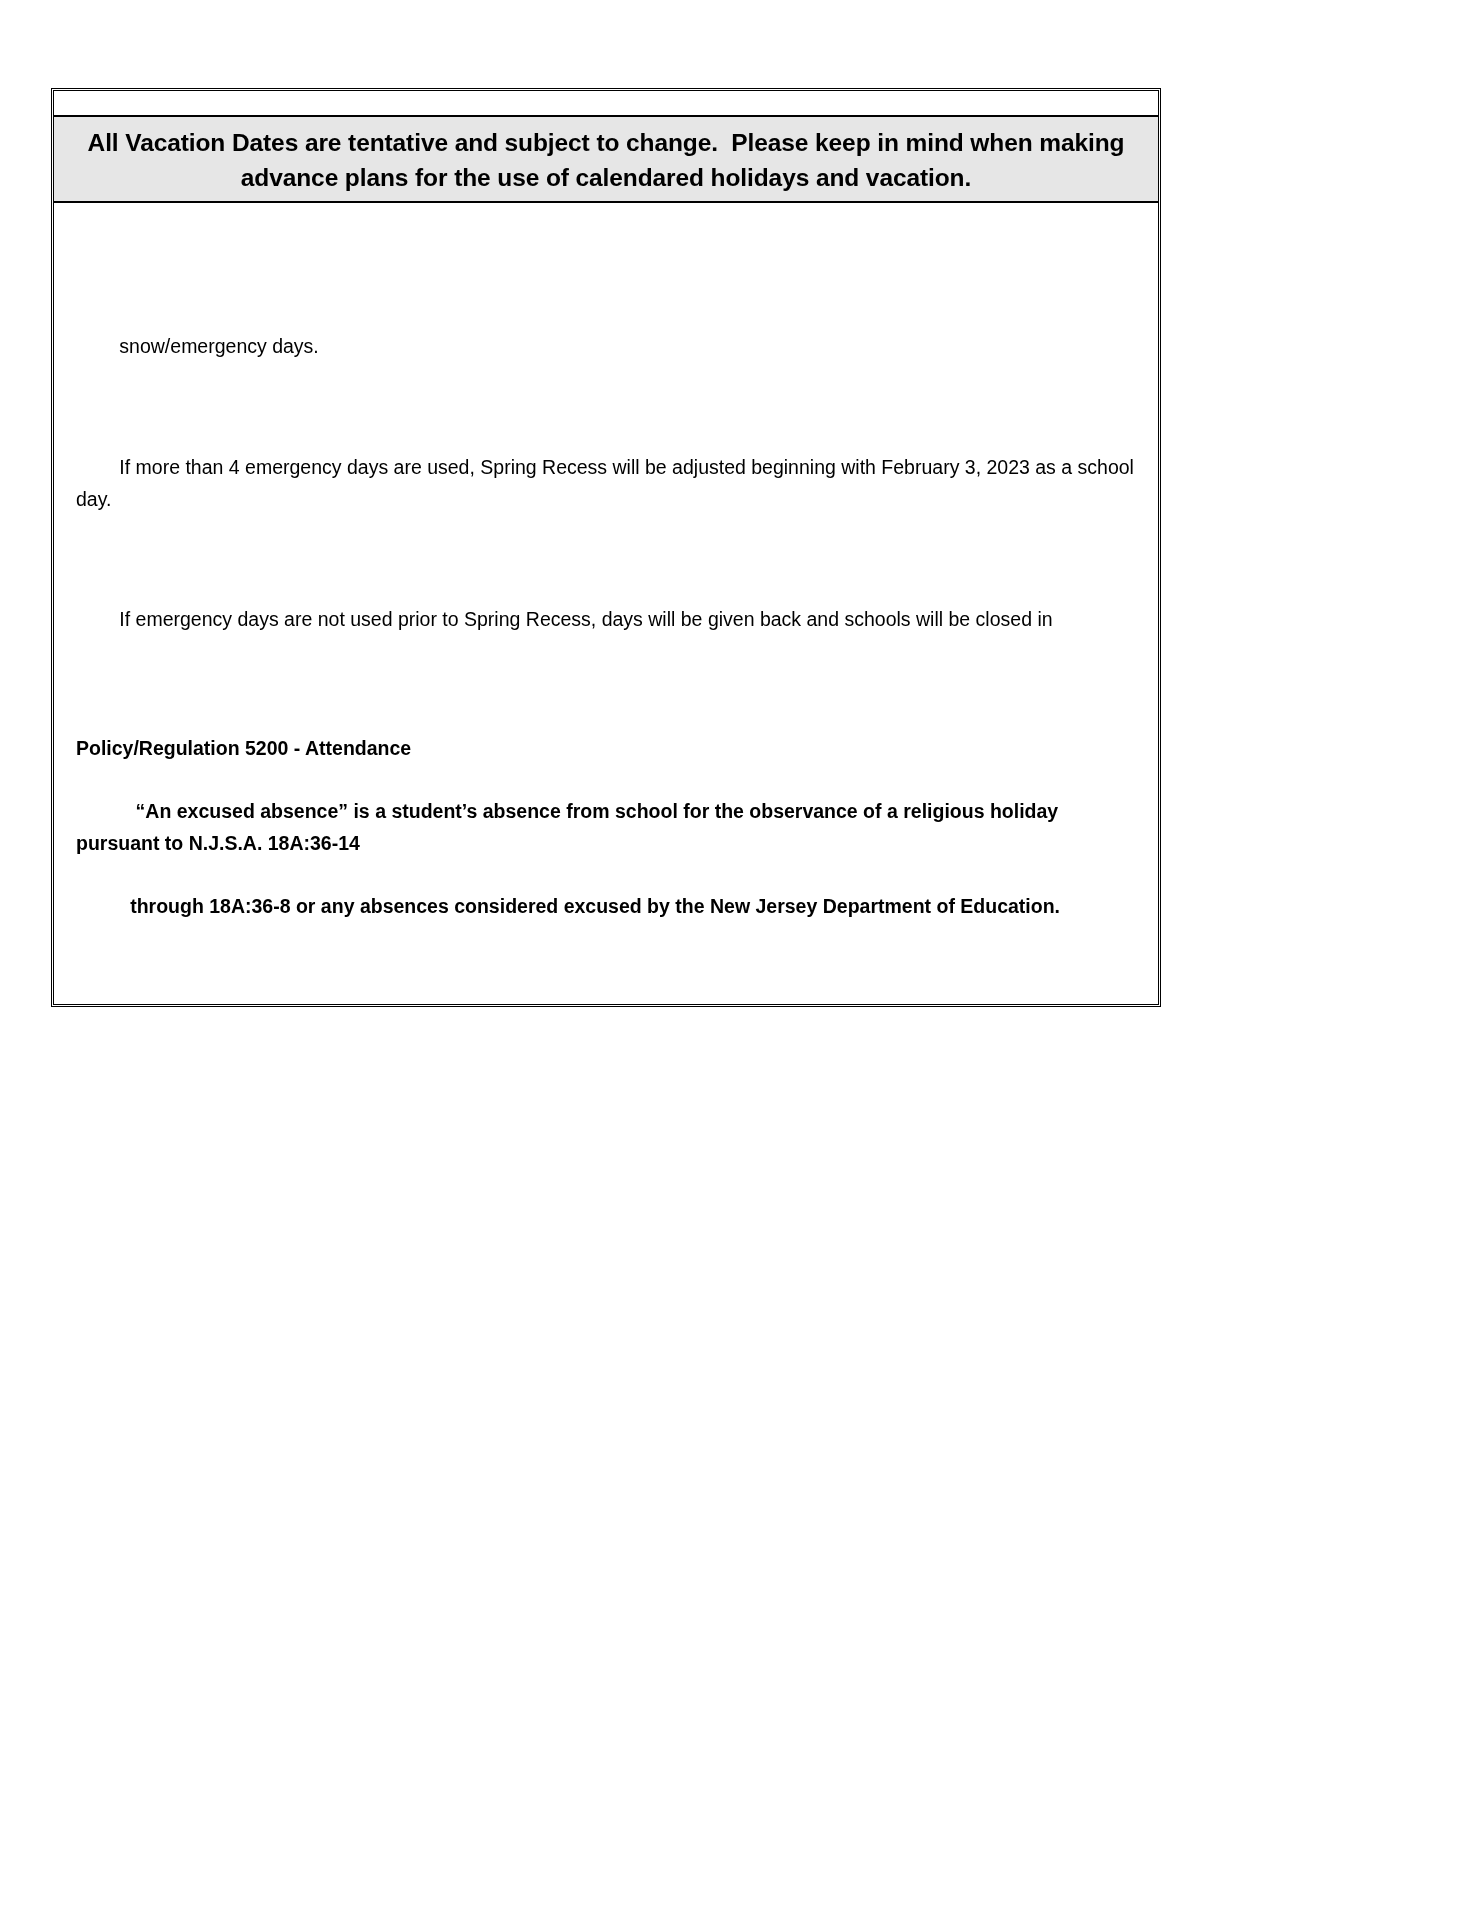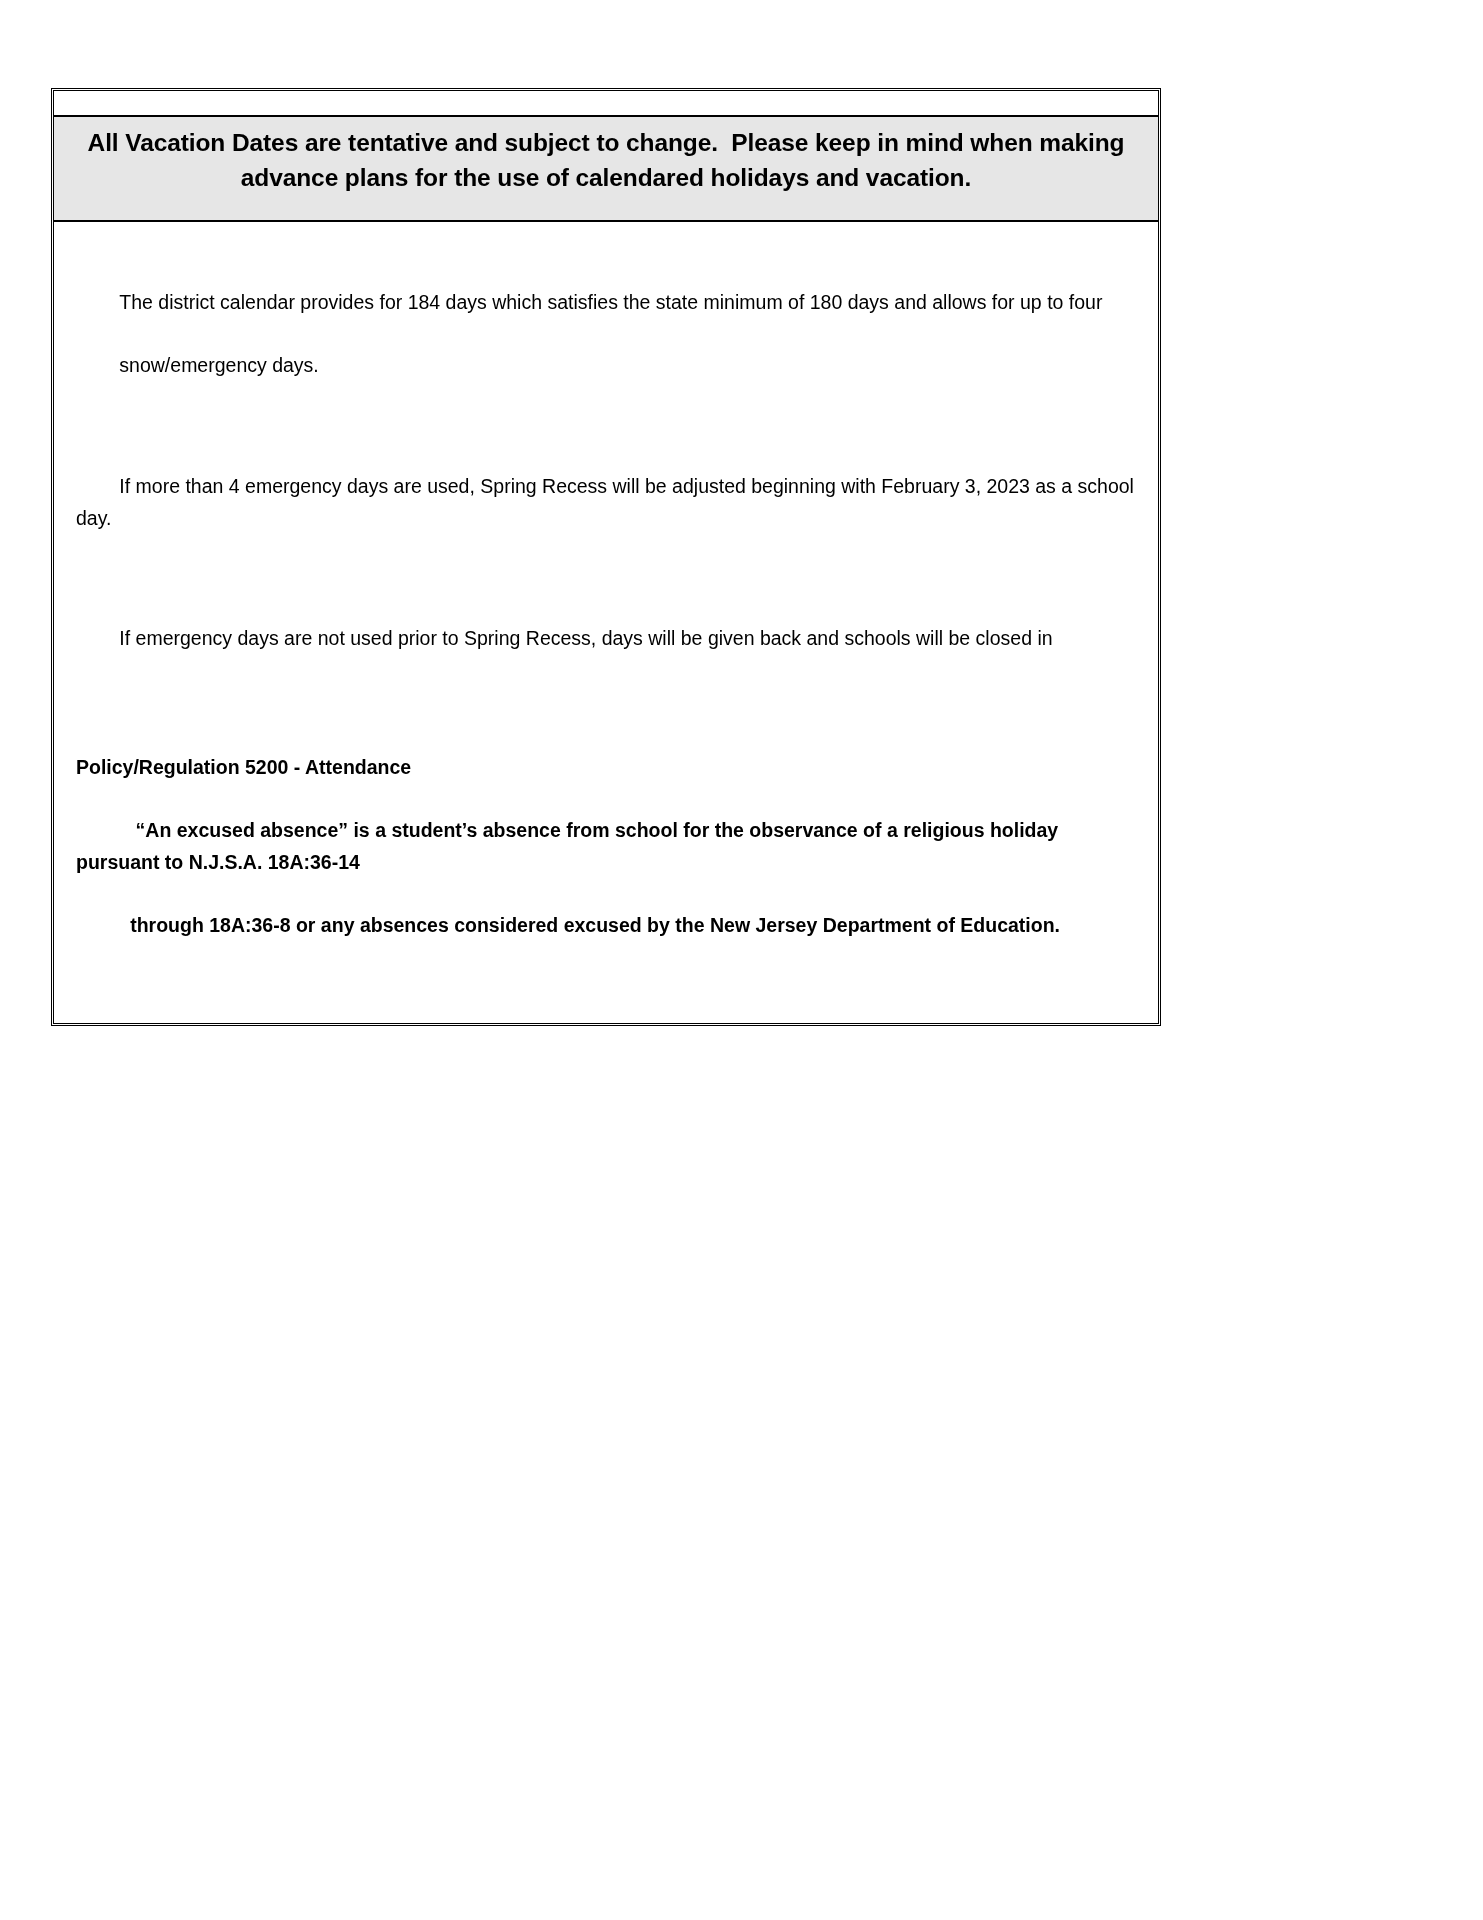--- a/index.html
+++ b/index.html
@@ -38,21 +38,21 @@
   .spacer-row {
     height: 24px;
     border-bottom: 2px solid #000000;
     background: #ffffff;
   }
 
   
   .heading-cell {
     background: #e6e6e6;
     border-bottom: 2px solid #000000;
-    padding: 9px 26px 24px 26px;
+    padding: 9px 26px 5px 26px;
     text-align: center;
   }
   .heading-line {
     font-size: 24.5px;
     font-weight: bold;
     line-height: 1.42;
     letter-spacing: -0.1px;
     white-space: pre-wrap;
   }
 
@@ -92,21 +92,21 @@
     <div class="spacer-row"></div>
 
     <div class="heading-cell">
       <div class="heading-line">All Vacation Dates are tentative and subject to change.  Please keep in mind when making</div>
       <div class="heading-line">advance plans for the use of calendared holidays and vacation.</div>
     </div>
 
     <div class="body-cell">
 
       <p class="para">
-        <span>The district calendar provides for 184 days which satisfies the state minimum of 180 days and allows for up to four</span><br>
+        <br>
         <span>snow/emergency days.</span>
       </p>
 
       <p class="para">
         <span>If more than 4 emergency days are used, Spring Recess will be adjusted beginning with February 3, 2023 as a school day.</span>
       </p>
 
       <p class="para">
         <span>If emergency days are not used prior to Spring Recess, days will be given back and schools will be closed in</span><br>
       </p>

